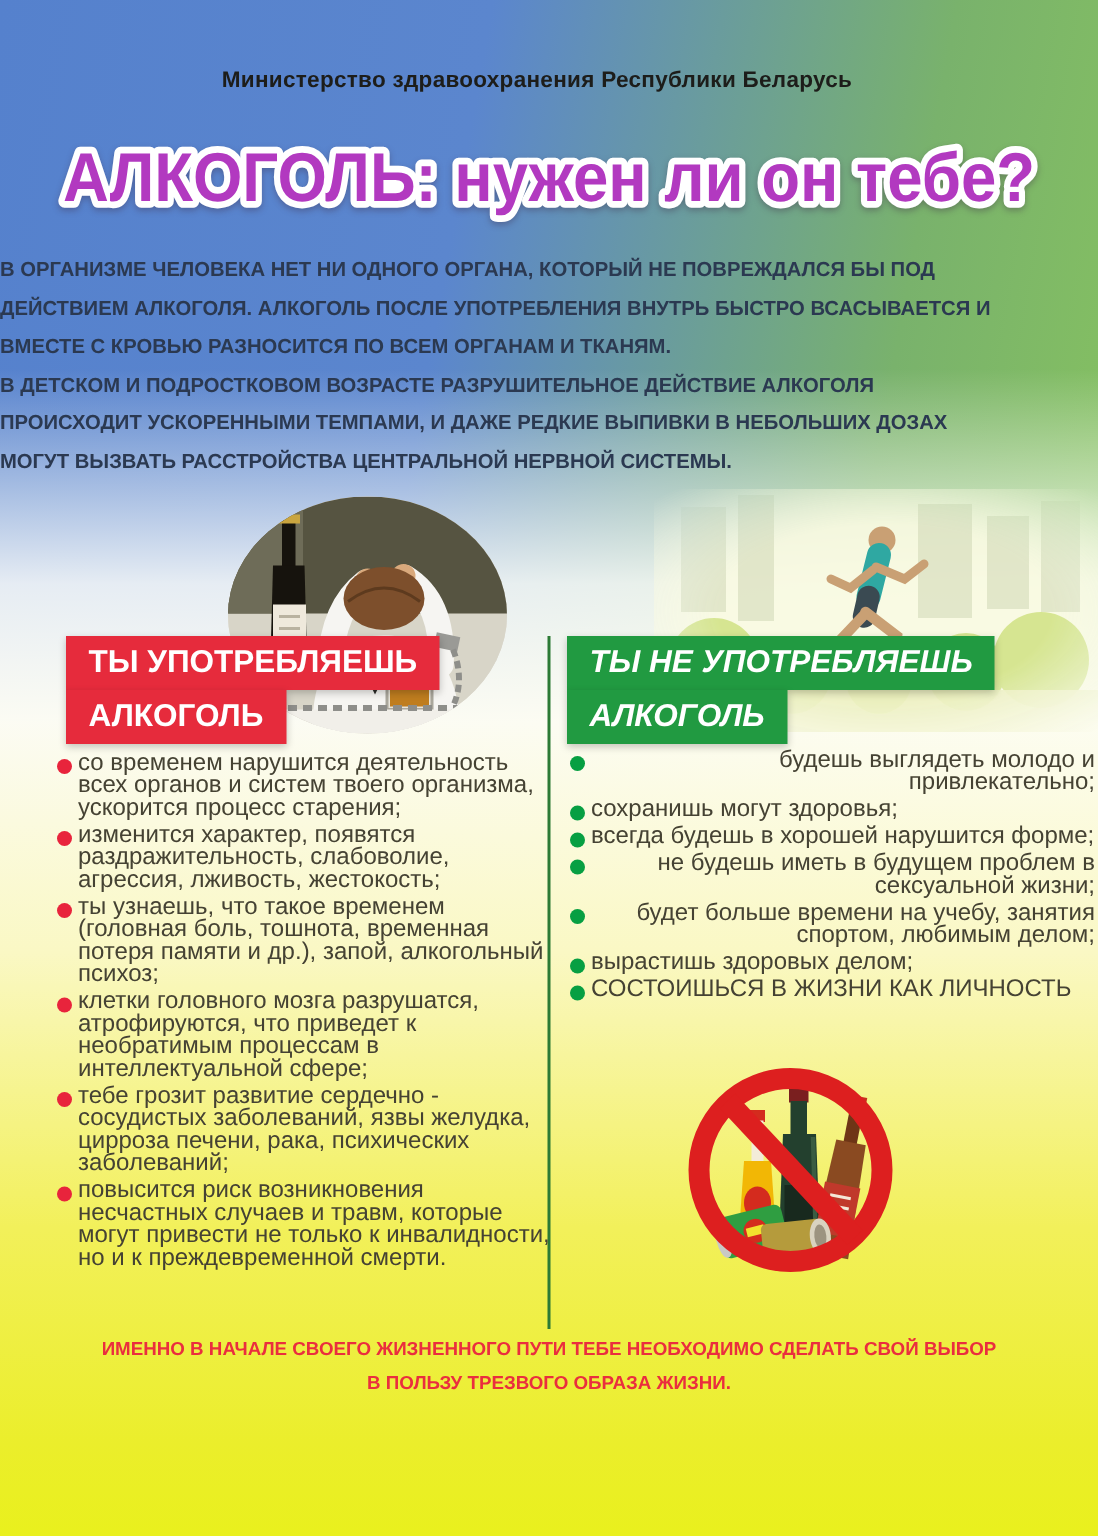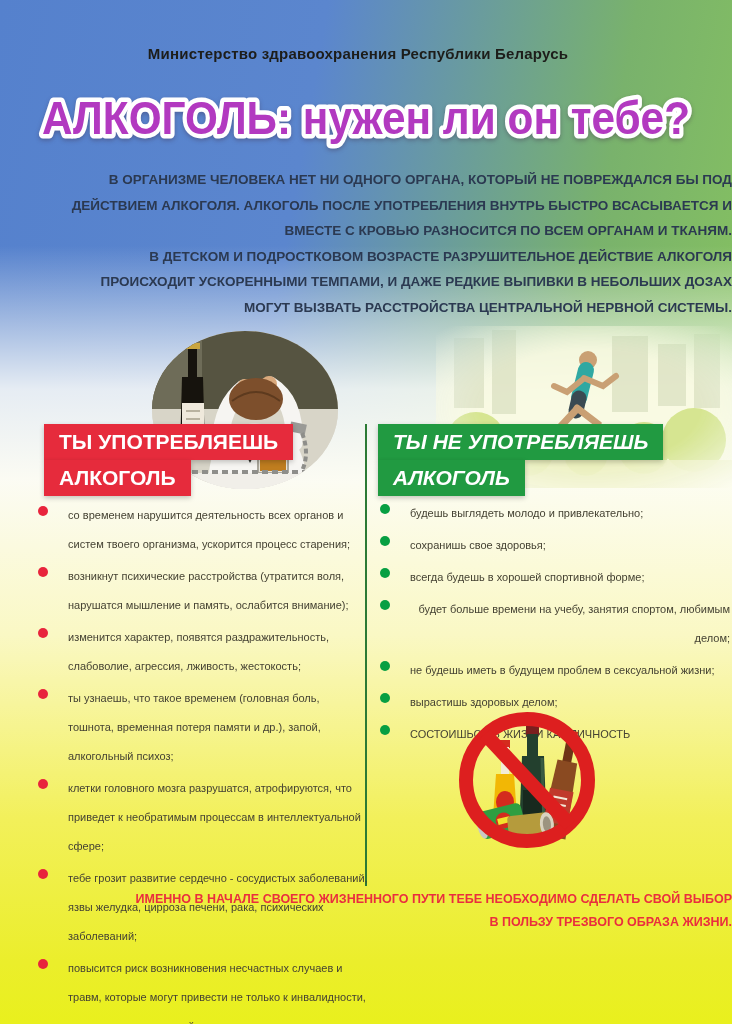--- a/index.html
+++ b/index.html
@@ -21,21 +21,21 @@
     position:absolute; top:45px; left:0; width:716px; text-align:center;
     font-size:15px; font-weight:bold; color:#1d1d1a; letter-spacing:0.2px;
   }
   .title-wrap { position:absolute; top:78px; left:0; width:732px; height:84px;
     filter:drop-shadow(0 2px 2px rgba(60,40,70,0.35)); }
   .title-wrap text {
     font-family:"Liberation Sans", sans-serif; font-size:46px; font-weight:bold;
     fill:#b239c0; stroke:#ffffff; stroke-width:9px; stroke-linejoin:round; paint-order:stroke;
   }
   .intro {
-    position:absolute; top:167px; left:0; width:732px; text-align:right;
+    position:absolute; top:167px; left:0; width:732px; text-align:left;
     white-space:pre-line; font-size:13.5px; line-height:25.5px; font-weight:bold; color:#2b3951;
   }
   .photo-left {
     position:absolute; left:152px; top:331px; width:186px; height:158px;
     border-radius:50%; overflow:hidden; z-index:1; background:#dcd8ce;
   }
   .photo-right {
     position:absolute; left:436px; top:326px; width:296px; height:162px; z-index:0;
     -webkit-mask-image: radial-gradient(ellipse 72% 68% at 52% 50%, #000 52%, transparent 99%);
     mask-image: radial-gradient(ellipse 72% 68% at 52% 50%, #000 52%, transparent 99%);
@@ -44,28 +44,28 @@
   .banner .row { display:table; padding:7px 15px 8px 15px; box-shadow:0 2px 5px rgba(0,0,0,0.22); }
   .banner-left  { left:44px;  top:424px; }
   .banner-left .row  { background:#e62b3c; }
   .banner-right { left:378px; top:424px;font-style:italic; }
   .banner-right .row { background:#219a41; }
   .divider { position:absolute; left:365px; top:424px; width:2px; height:462px; background:#2c7a35; z-index:1; }
   .col { position:absolute; z-index:2; }
   .col-left  { left:38px;  top:501px; width:330px; }
   .col-right { left:380px; top:499px; width:350px;text-align:right; }
   .col ul { list-style:none; margin:0; padding:0; }
-  .col li { display:flex; gap:20px; margin-bottom:3px; font-size:11px; line-height:29px; color:#454233; }
+  .col li { display:flex; gap:4px; margin-bottom:3px; font-size:16px; line-height:15px; color:#454233; }
   .dot { flex:0 0 auto; width:10px; height:10px; border-radius:50%; margin-top:5px; }
   .col-left  .dot { background:#e8243c; }
   .col-right .dot { background:#079f42; }
   .sign { position:absolute; left:446px; top:704px; z-index:2; }
   .footer { position:absolute; top:888px; left:0; width:732px; text-align:center; font-weight:bold; z-index:3; }
   .footer p { white-space:pre-line; font-size:12.5px; line-height:23px; margin:0; }
-  .footer .p1 { color:#ea2e3e; margin-bottom:3px;text-align:right; }
+  .footer .p1 { color:#ea2e3e; margin-bottom:3px; }
   .footer .p2 { color:#ec3f24; }
 </style>
 </head>
 <body>
 
 <div class="poster">
 
   <div class="ministry">Министерство здравоохранения Республики Беларусь</div>
 
   <svg class="title-wrap" viewBox="0 0 732 84" width="732" height="84">
@@ -163,24 +163,20 @@
   <div class="divider"></div>
 
   <div class="col col-left">
     <ul>
       <li>
           <span class="dot"></span>
           <span>со временем нарушится деятельность всех органов и систем твоего организма, ускорится процесс старения;</span>
         </li>
       <li>
           <span class="dot"></span>
-          <span>возникнут психические расстройства  (утратится воля, нарушатся мышление и память,  ослабится внимание);</span>
-        </li>
-      <li>
-          <span class="dot"></span>
           <span>изменится  характер, появятся раздражительность, слабоволие, агрессия, лживость, жестокость;</span>
         </li>
       <li>
           <span class="dot"></span>
           <span>ты узнаешь, что такое временем (головная боль, тошнота, временная потеря памяти и др.), запой, алкогольный психоз;</span>
         </li>
       <li>
           <span class="dot"></span>
           <span>клетки головного мозга разрушатся, атрофируются, что приведет  к необратимым процессам  в интеллектуальной сфере;</span>
         </li>
@@ -196,33 +192,33 @@
   </div>
 
   <div class="col col-right">
     <ul>
       <li>
           <span class="dot"></span>
           <span>будешь выглядеть  молодо и привлекательно;</span>
         </li>
       <li>
           <span class="dot"></span>
-          <span>сохранишь свое  здоровья;</span>
-        </li>
-      <li>
-          <span class="dot"></span>
-          <span>всегда будешь в хорошей спортивной форме;</span>
+          <span>сохранишь могут  здоровья;</span>
+        </li>
+      <li>
+          <span class="dot"></span>
+          <span>всегда будешь в хорошей нарушится форме;</span>
+        </li>
+      <li>
+          <span class="dot"></span>
+          <span>не будешь иметь в будущем проблем в сексуальной жизни;</span>
         </li>
       <li>
           <span class="dot"></span>
           <span>будет больше времени на учебу,  занятия спортом, любимым делом;</span>
-        </li>
-      <li>
-          <span class="dot"></span>
-          <span>не будешь иметь в будущем проблем в сексуальной жизни;</span>
         </li>
       <li>
           <span class="dot"></span>
           <span>вырастишь  здоровых делом;</span>
         </li>
       <li>
           <span class="dot"></span>
           <span>СОСТОИШЬСЯ В ЖИЗНИ КАК ЛИЧНОСТЬ</span>
         </li>
     </ul>

